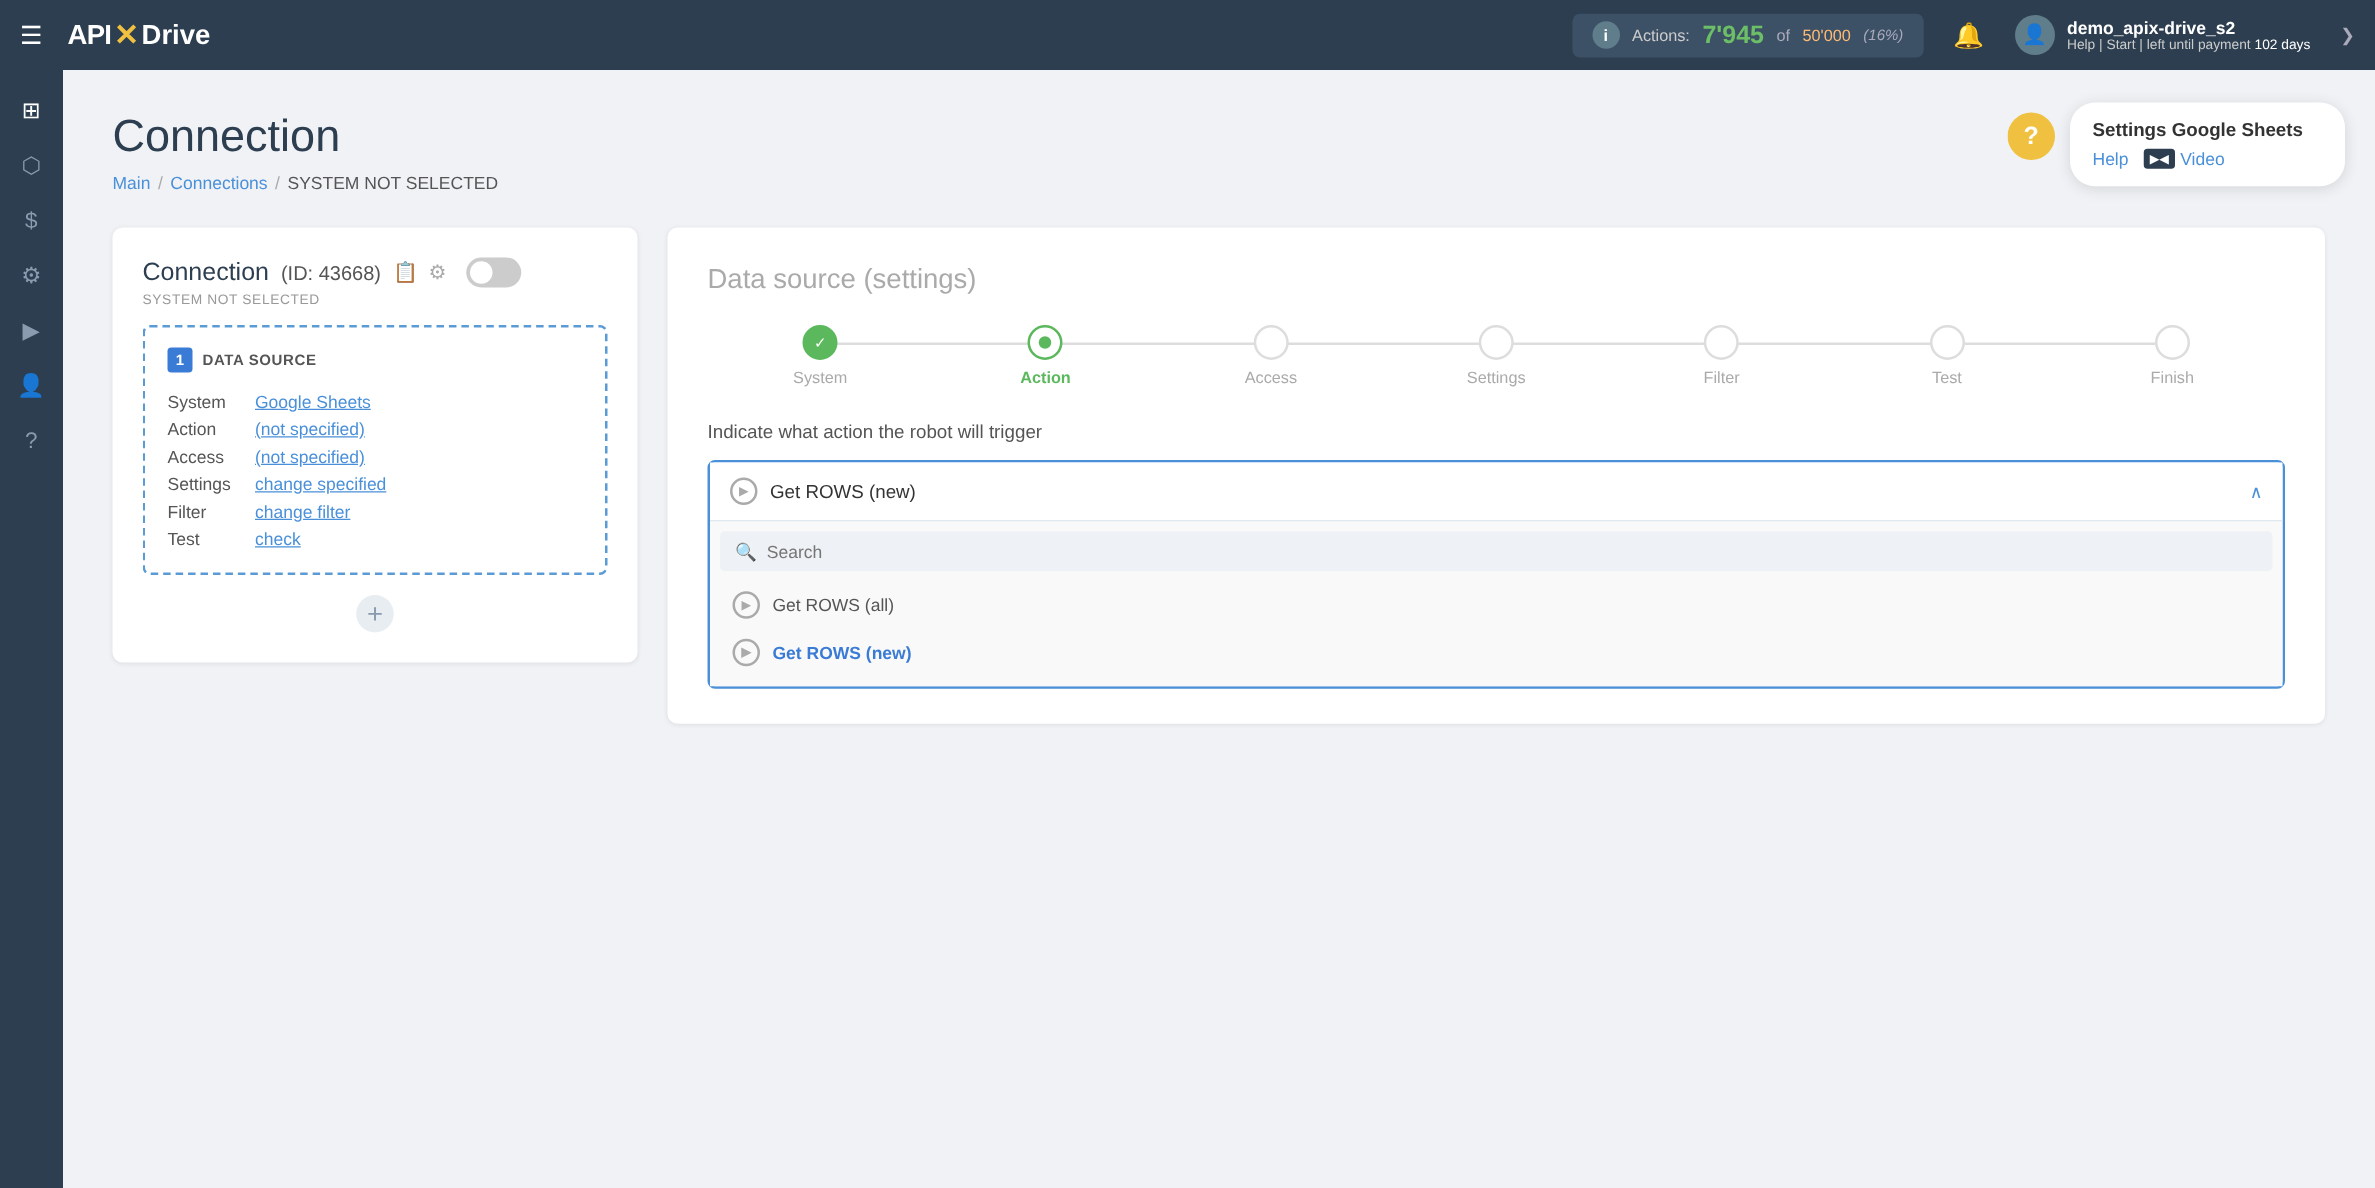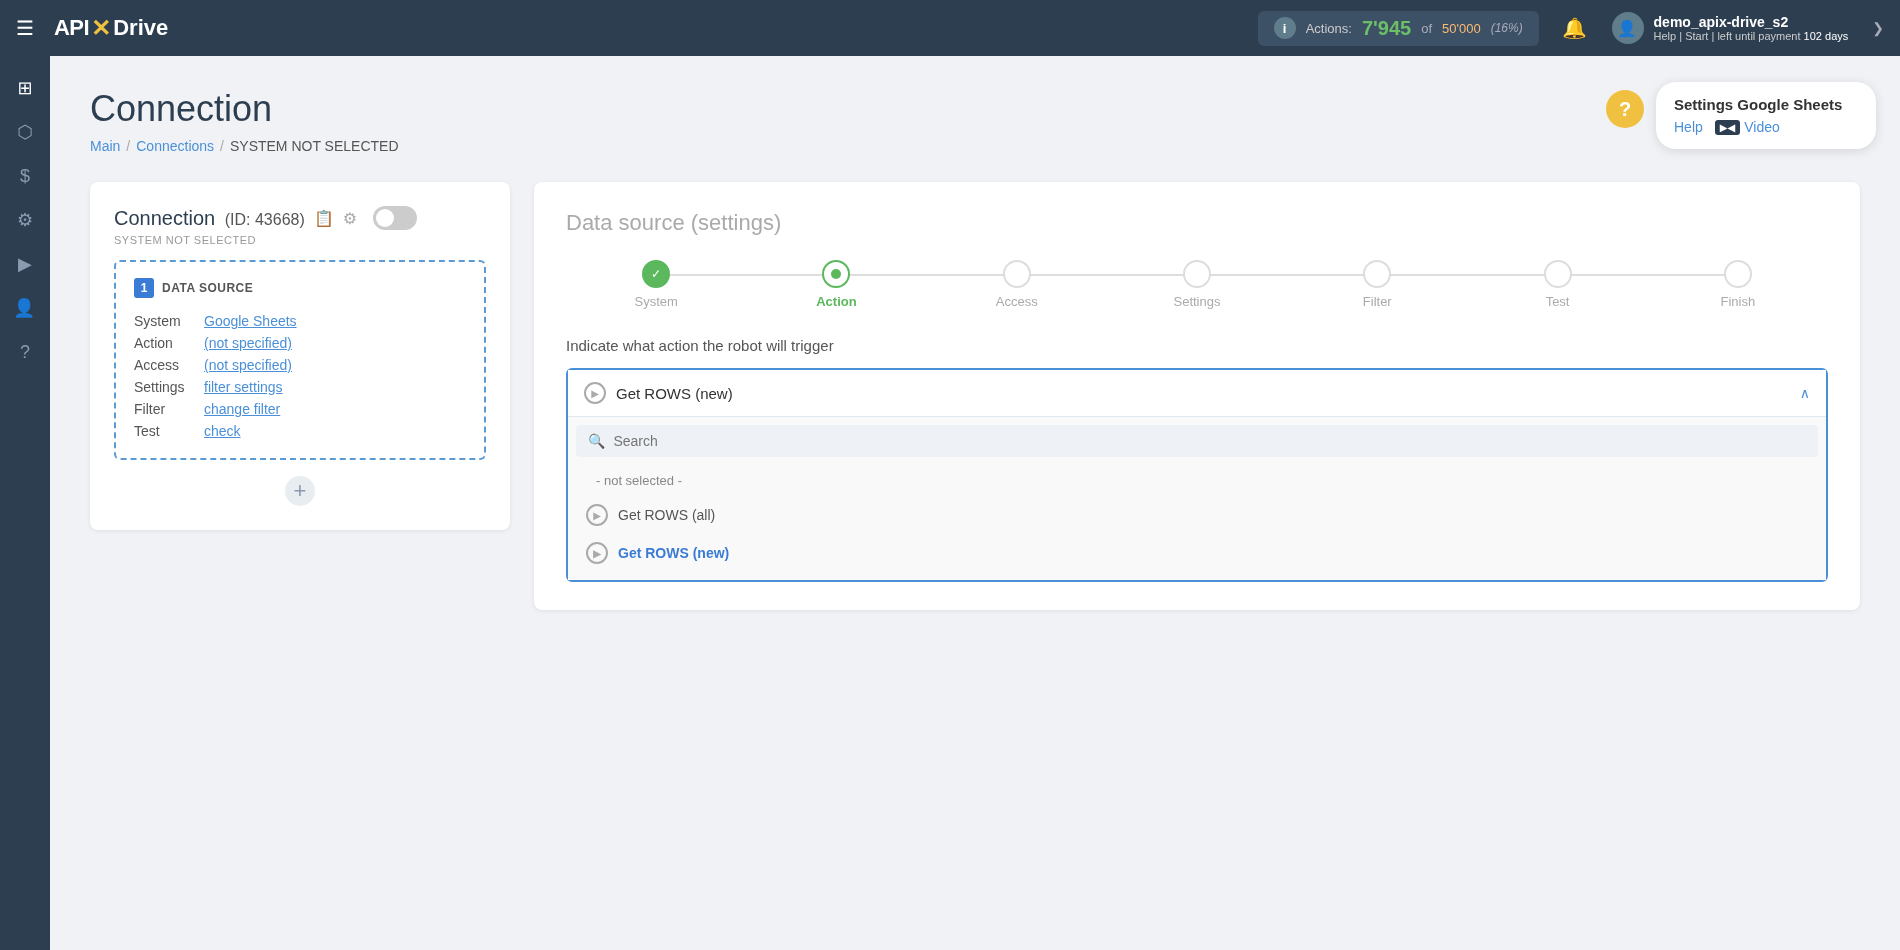--- a/index.html
+++ b/index.html
@@ -504,21 +504,21 @@
               <tr>
                 <td>Action</td>
                 <td><a href="#">(not specified)</a></td>
               </tr>
               <tr>
                 <td>Access</td>
                 <td><a href="#">(not specified)</a></td>
               </tr>
               <tr>
                 <td>Settings</td>
-                <td><a href="#">filter settings</a></td>
+                <td><a href="#">change specified</a></td>
               </tr>
               <tr>
                 <td>Filter</td>
                 <td><a href="#">change filter</a></td>
               </tr>
               <tr>
                 <td>Test</td>
                 <td><a href="#">check</a></td>
               </tr>
             </tbody>
@@ -574,21 +574,20 @@
             <span>Get ROWS (new)</span>
           </div>
           <span class="chevron-up">∧</span>
         </div>
         <div class="dropdown-list">
           <div class="search-box">
             <span class="search-icon-sm">🔍</span>
             <input type="text" placeholder="Search" style="">
           </div>
           <div id="dropdown-options">
-              <div class="dropdown-option not-selected">- not selected -</div>
               <div class="dropdown-option">
                 <span class="play-icon-circle">▶</span>
                 <span>Get ROWS (all)</span>
               </div>
               <div class="dropdown-option selected">
                 <span class="play-icon-circle">▶</span>
                 <span>Get ROWS (new)</span>
               </div>
             </div>
         </div>

